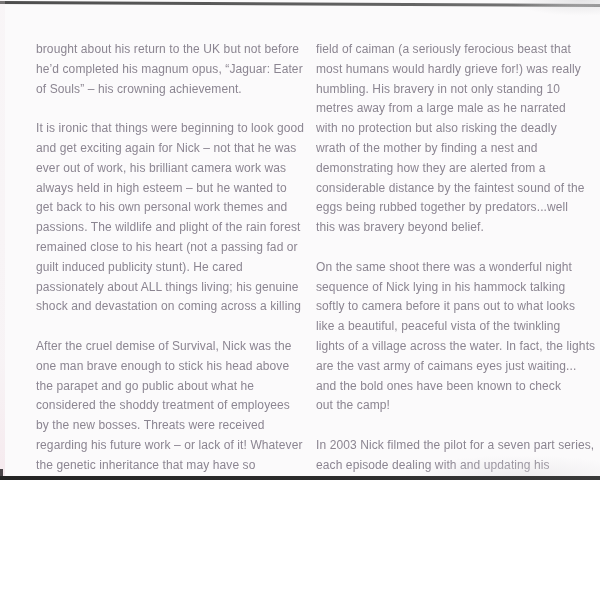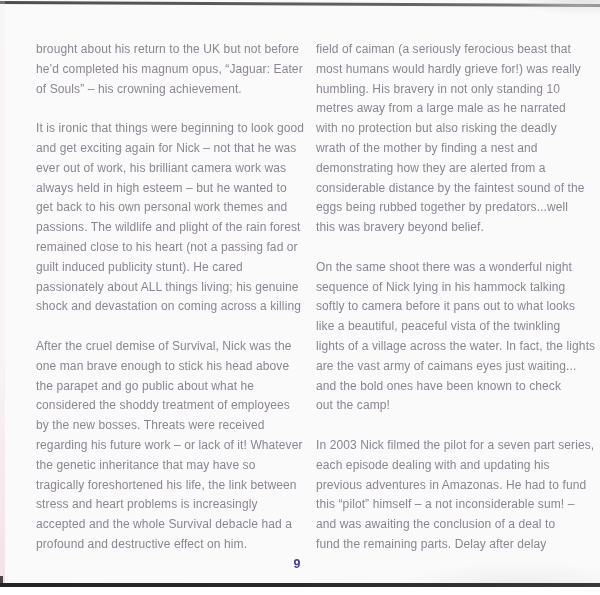--- a/index.html
+++ b/index.html
@@ -3,21 +3,21 @@
 <meta charset="utf-8">
 <style>
   html, body {
     margin: 0;
     padding: 0;
     background: #ffffff;
   }
   .page {
     position: relative;
     width: 600px;
-    height: 587px;
+    height: 480px;
     background: #fbfafb;
     overflow: hidden;
     font-family: "Liberation Sans", sans-serif;
   }
   
   .edge-top {
     position: absolute;
     top: 1px;
     left: -4px;
     width: 610px;

